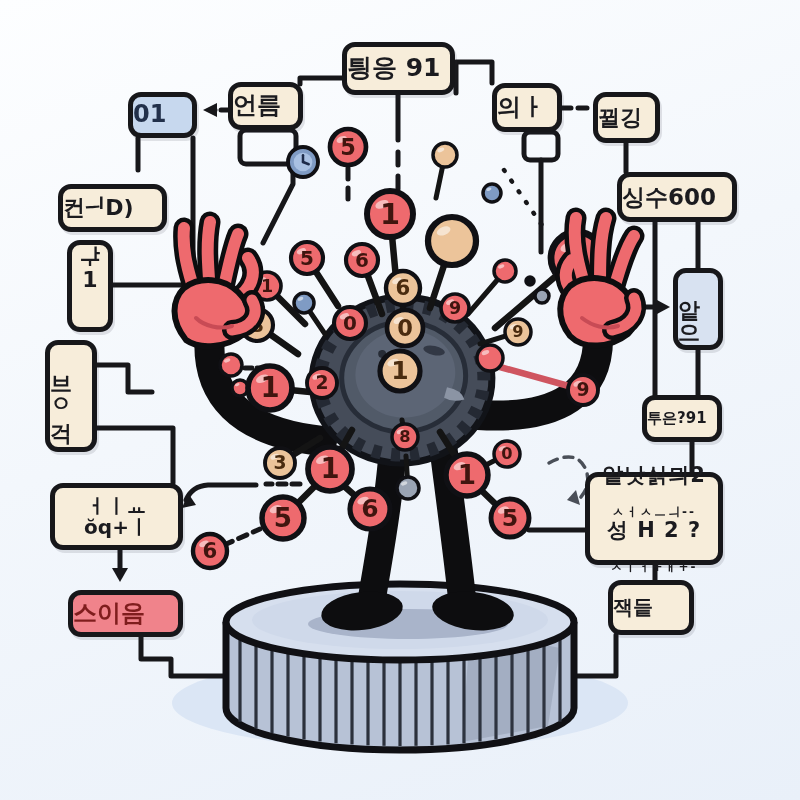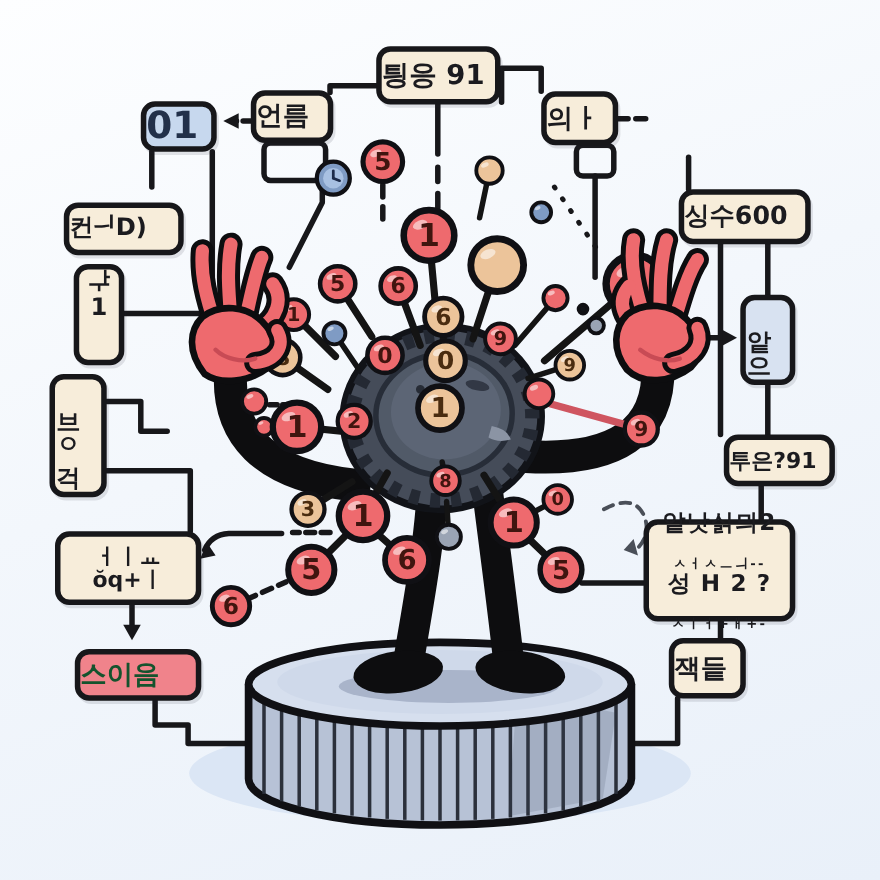--- a/index.html
+++ b/index.html
@@ -11,21 +11,21 @@
   .stage svg{position:absolute;left:0;top:0;z-index:1;}
   .lbl{
     position:absolute;z-index:3;box-sizing:border-box;
     background:#f7edda;border:5px solid #17171a;border-radius:13px;
     display:flex;align-items:center;justify-content:flex-start;
     color:#1b1b1f;font-weight:bold;line-height:1.05;text-align:center;
     box-shadow:2px 3px 0 rgba(40,45,60,.12);
   }
   .lbl.blue{background:#c7d8ee;color:#22304a;}
   .lbl.lblue{background:#d8e2f1;}
-  .lbl.salmon{background:#f0838b;color:#14532d;}
+  .lbl.salmon{background:#f0838b;color:#7f1d1d;}
   .lbl.vert span{writing-mode:vertical-rl;text-orientation:upright;letter-spacing:2px;}
   .lbl.stack{flex-direction:column;}
   .multi{flex-direction:column;justify-content:center;padding:12px;}
   .multi .r1,.multi .r3{font-size:21px;letter-spacing:1px;}
   .multi .r2,.multi .r4{font-size:12px;letter-spacing:2px;margin-top:20px;}
 </style>
 </head>
 <body>
 
 <div class="stage">
@@ -364,45 +364,48 @@
     <path d="M570,336 C556,318 558,298 570,286 C586,274 610,276 624,290 C638,304 640,322 628,334 C610,348 584,350 570,336 Z" fill="#ee6a6e" stroke="#0d0d0f" stroke-width="6"></path>
     <path d="M612,330 C632,326 640,312 634,298" stroke="#0d0d0f" stroke-width="20"></path>
     <path d="M612,330 C632,326 640,312 634,298" stroke="#ee6a6e" stroke-width="11"></path>
     <path d="M582,318 C592,326 606,330 618,326" stroke="#c84b55" stroke-width="4"></path>
   </g>
 </svg>
 
   <div class="lbl" style="left:342px;top:42px;width:113px;height:53px;font-size:25px">
       <span>틩응 91</span>
     </div>
-  <div class="lbl blue" style="left:128px;top:92px;width:69px;height:46px;font-size:34px">
+  <div class="lbl blue" style="left:128px;top:92px;width:69px;height:46px;font-size:24px">
       <span>01</span>
     </div>
   <div class="lbl" style="left:492px;top:83px;width:70px;height:49px;font-size:24px">
       <span>의ㅏ</span>
     </div>
   <div class="lbl" style="left:228px;top:82px;width:75px;height:48px;font-size:24px">
       <span>언름</span>
     </div>
+  <div class="lbl" style="left:593px;top:92px;width:67px;height:51px;font-size:22px">
+      <span>뀔깅</span>
+    </div>
   <div class="lbl" style="left:617px;top:172px;width:120px;height:50px;font-size:23px">
       <span>싱수600</span>
     </div>
   <div class="lbl lblue vert" style="left:673px;top:268px;width:50px;height:82px;font-size:22px">
       <span>앝으</span>
     </div>
-  <div class="lbl" style="left:658px;top:395px;width:101px;height:47px;font-size:20px">
+  <div class="lbl" style="left:642px;top:395px;width:80px;height:47px;font-size:15px">
       <span>투은?91</span>
     </div>
   <div class="lbl multi" style="left:585px;top:472px;width:138px;height:93px">
     <span class="r1">앝낫싥믜2</span>
     <span class="r2">ㅅㅓㅅㅡㅢ--</span>
     <span class="r3">성 H 2 ?</span>
     <span class="r4">ㅅㅣㅓ+ㅐ+-</span>
   </div>
-  <div class="lbl" style="left:608px;top:580px;width:70px;height:55px;font-size:24px">
+  <div class="lbl" style="left:608px;top:580px;width:86px;height:55px;font-size:20px">
       <span>잭듵</span>
     </div>
   <div class="lbl" style="left:58px;top:184px;width:109px;height:48px;font-size:22px">
       <span>컨ᅴD)</span>
     </div>
   <div class="lbl stack" style="left:67px;top:240px;width:46px;height:92px;font-size:22px">
     <span>ᅷ</span>
     <span>1</span>
   </div>
   <div class="lbl vert" style="left:45px;top:340px;width:52px;height:112px;font-size:22px">

